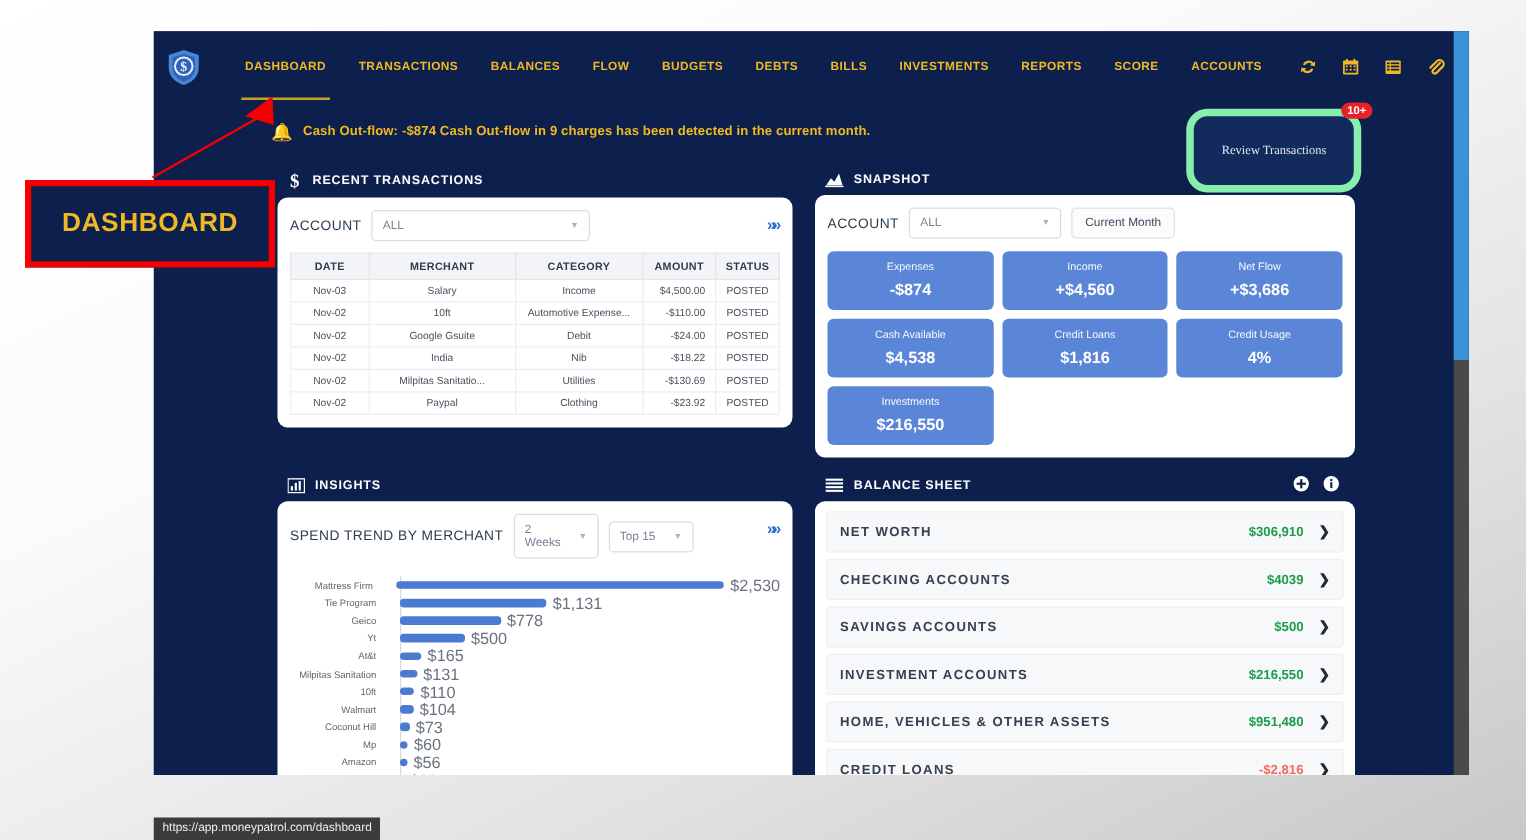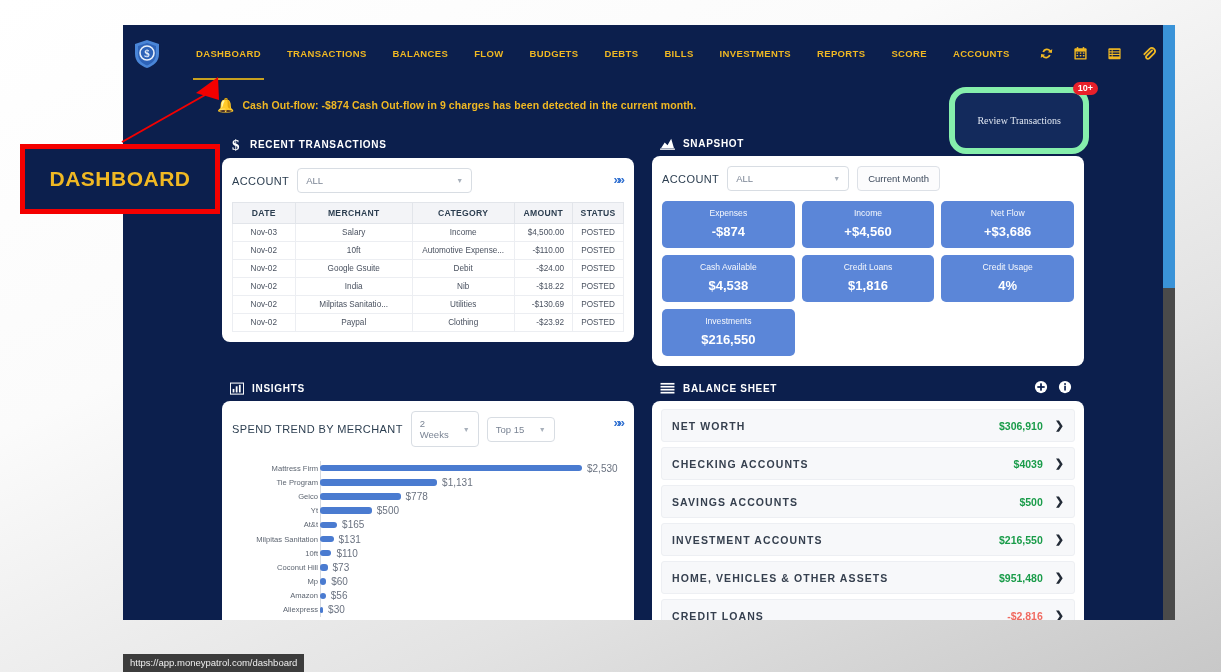--- a/index.html
+++ b/index.html
@@ -165,26 +165,26 @@
   }
   .bs-val { font-size: 10.5px; font-weight: bold; margin-right: 12px; }
   .bs-val.pos { color: #1a9c4a; }
   .bs-val.neg { color: #f06a60; }
   .bs-chev { color: #222a36; font-size: 11px; font-weight: bold; }
 
   
   #chartarea { margin-top: 14px; position: relative; padding-left: 0; }
   .barrow { display: flex; align-items: center; height: 14.2px; }
   .barlabel {
-    width: 88px; text-align: right; padding-right: 2px;
+    width: 88px; text-align: right; padding-right: 19px;
     font-size: 7.6px; color: #5d6571; white-space: nowrap; overflow: hidden;
   }
   .barwrap { flex: 1; display: flex; align-items: center; position: relative; }
   .bar { height: 6.5px; background: #4a7bd0; border-radius: 3px; }
-  .barval { font-size: 10px; color: #6a7280; margin-left: 5px; white-space: nowrap; }
+  .barval { font-size: 13px; color: #6a7280; margin-left: 5px; white-space: nowrap; }
   #axisline {
     position: absolute; left: 88px; top: 0; bottom: 0;
     width: 1px; background: #d6dae0;
   }
 
   
   #statusurl {
     position: absolute; left: 123px; bottom: 0px;
     background: #3c3c3c; color: #eeeeee;
     font-size: 9.5px; padding: 3px 7px 4px;
@@ -492,20 +492,27 @@
                   </div>
                 </div>
                 <div class="barrow">
                   <div class="barlabel">10ft</div>
                   <div class="barwrap">
                     <div class="bar" style="background: rgb(74, 123, 208); width: 11.3913px;"></div>
                     <div class="barval">$110</div>
                   </div>
                 </div>
                 <div class="barrow">
+                  <div class="barlabel">Walmart</div>
+                  <div class="barwrap">
+                    <div class="bar" style="background: rgb(74, 123, 208); width: 10.77px;"></div>
+                    <div class="barval">$104</div>
+                  </div>
+                </div>
+                <div class="barrow">
                   <div class="barlabel">Coconut Hill</div>
                   <div class="barwrap">
                     <div class="bar" style="background: rgb(74, 123, 208); width: 7.55968px;"></div>
                     <div class="barval">$73</div>
                   </div>
                 </div>
                 <div class="barrow">
                   <div class="barlabel">Mp</div>
                   <div class="barwrap">
                     <div class="bar" style="background: rgb(74, 123, 208); width: 6.21344px;"></div>

